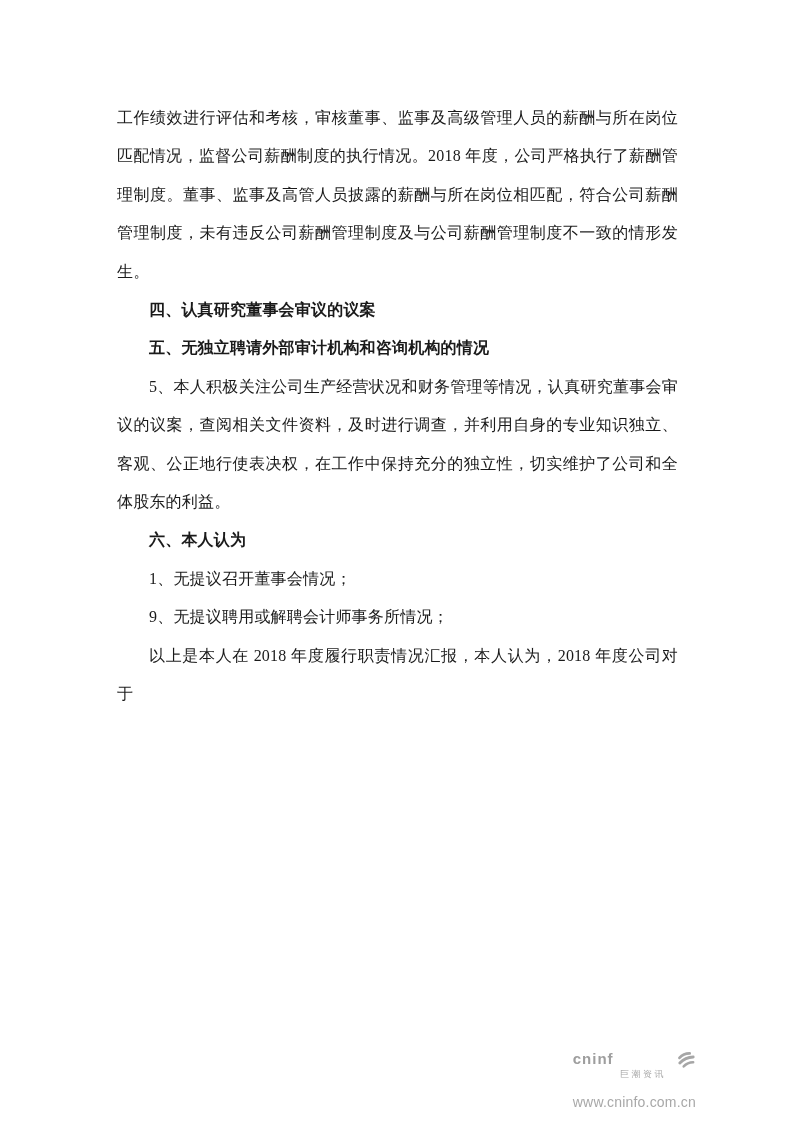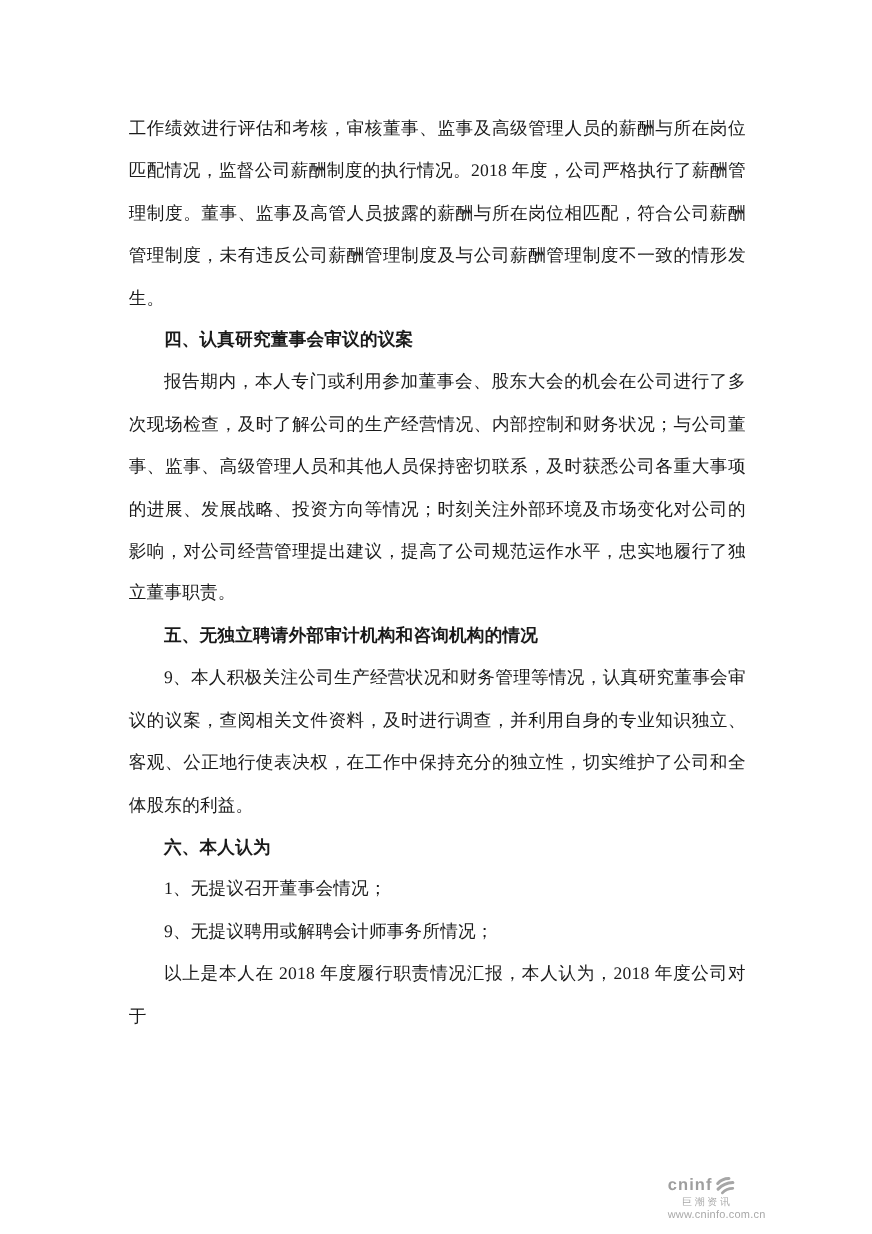--- a/index.html
+++ b/index.html
@@ -43,53 +43,52 @@
     right: 7px;
     bottom: 12px;
     text-align: right;
     color: #a2a2a2;
     font-family: "Liberation Sans", "DejaVu Sans", sans-serif;
     line-height: 1.1;
   }
   .logo-row {
     display: flex;
     align-items: center;
-    justify-content: flex-start;
+    justify-content: space-between;
     gap: 2px;
   }
   .logo-text {
     font-size: 15px;
     font-weight: bold;
     letter-spacing: 1px;
     color: #9e9e9e;
   }
   .logo-sub {
     font-size: 9px;
     letter-spacing: 2.5px;
     color: #a8a8a8;
-    margin: 1px 30px 1px 0;
+    margin: 1px 30px 15px 0;
   }
   .logo-url {
-    font-size: 10px;
+    font-size: 14px;
     color: #a8a8a8;
     letter-spacing: 0.2px;
   }
 </style>
 </head>
 <body>
 
 <div class="page">
 
   <div class="content">
 
   <p class="block indent-none">工作绩效进行评估和考核，审核董事、监事及高级管理人员的薪酬与所在岗位匹配情况，监督公司薪酬制度的执行情况。2018 年度，公司严格执行了薪酬管理制度。董事、监事及高管人员披露的薪酬与所在岗位相匹配，符合公司薪酬管理制度，未有违反公司薪酬管理制度及与公司薪酬管理制度不一致的情形发生。</p>
       <p class="block heading">四、认真研究董事会审议的议案</p>
-      <p class="block indent-normal">报告期内，本人专门或利用参加董事会、股东大会的机会在公司进行了多次现场检查，及时了解公司的生产经营情况、内部控制和财务状况；与公司董事、监事、高级管理人员和其他人员保持密切联系，及时获悉公司各重大事项的进展、发展战略、投资方向等情况；时刻关注外部环境及市场变化对公司的影响，对公司经营管理提出建议，提高了公司规范运作水平，忠实地履行了独立董事职责。</p>
       <p class="block heading">五、无独立聘请外部审计机构和咨询机构的情况</p>
-      <p class="block indent-normal">9、本人积极关注公司生产经营状况和财务管理等情况，认真研究董事会审议的议案，查阅相关文件资料，及时进行调查，并利用自身的专业知识独立、客观、公正地行使表决权，在工作中保持充分的独立性，切实维护了公司和全体股东的利益。</p>
+      <p class="block indent-normal">5、本人积极关注公司生产经营状况和财务管理等情况，认真研究董事会审议的议案，查阅相关文件资料，及时进行调查，并利用自身的专业知识独立、客观、公正地行使表决权，在工作中保持充分的独立性，切实维护了公司和全体股东的利益。</p>
       <p class="block heading">六、本人认为</p>
       <p class="block indent-normal">1、无提议召开董事会情况；</p>
       <p class="block indent-normal">9、无提议聘用或解聘会计师事务所情况；</p>
       <p class="block indent-normal">以上是本人在 2018 年度履行职责情况汇报，本人认为，2018 年度公司对于</p>
     </div>
 
   <div class="footer">
     <div class="logo-row">
       <span class="logo-text">cninf</span>
       <svg width="19" height="18" viewBox="0 0 22 20" aria-hidden="true">

